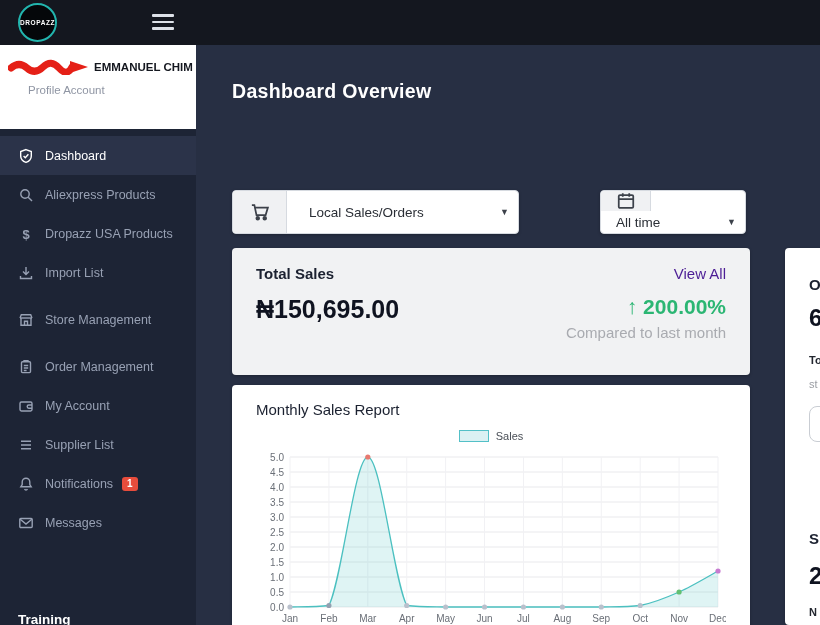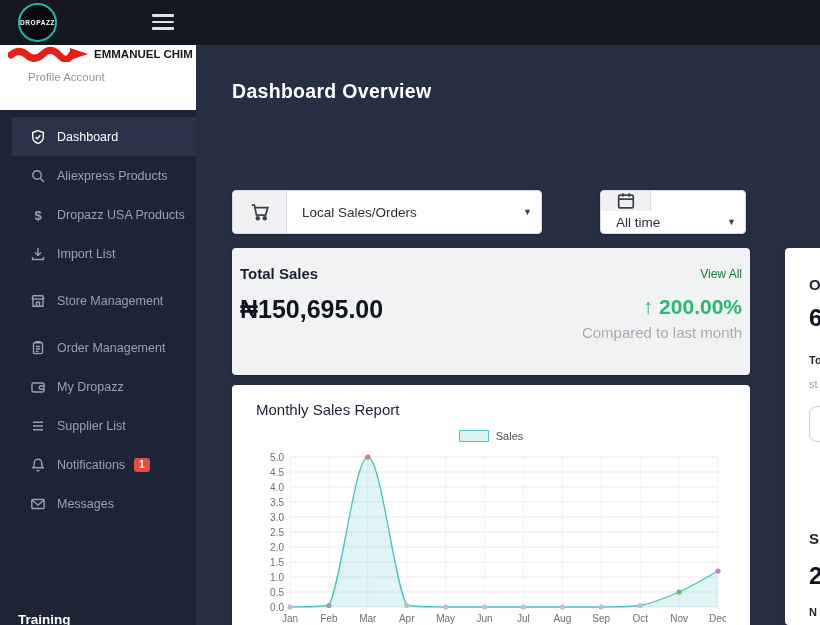--- a/index.html
+++ b/index.html
@@ -10,60 +10,60 @@
   .topbar { position: absolute; top: 0; left: 0; width: 820px; height: 45px; background: #14171f; z-index: 6; }
   .logo { position: absolute; left: 18px; top: 3px; width: 39px; height: 39px; border-radius: 50%;
           background: #05070a; border: 2px solid #22b5ae; display: flex; align-items: center; justify-content: center; }
   .logo-text { font-size: 6.5px; font-weight: 700; color: #fff; letter-spacing: .6px; }
   .hamburger { position: absolute; left: 152px; top: 9px; width: 26px; height: 26px; cursor: pointer;
                display: flex; flex-direction: column; justify-content: center; gap: 4px; }
   .hamburger span { display: block; width: 22px; height: 2.6px; background: #dde1e8; border-radius: 1px; }
 
   
   .sidebar { position: absolute; top: 45px; left: 0; width: 196px; height: 580px; background: #1d2435; z-index: 5; }
-  .profile { background: #fff; height: 65px; overflow: hidden; }
+  .profile { background: #fff; height: 84px; padding-top: 13px; overflow: hidden; }
   .profile-name-row { display: flex; align-items: center; padding-left: 8px; height: 18px; }
   .scribble { flex: 0 0 auto; margin-right: 2px; }
   .profile-name { font-size: 11.5px; font-weight: 800; color: #14171f; white-space: nowrap; overflow: hidden; }
   .profile-sub { margin: 8px 0 0 28px; font-size: 11.5px; color: #8f95a3; }
 
-  .menu { margin-top: 7px; margin-left: 12px; }
+  .menu { margin-top: 7px; }
   .menu-item { display: flex; align-items: center; height: 39px; padding-left: 18px;
                color: #98a1b4; font-size: 12.5px; cursor: pointer; }
   .menu-item.active { background: #2b3349; color: #ffffff; }
   .menu-item.gap { margin-top: 8px; }
   .mi-icon { width: 16px; height: 16px; margin-right: 11px; flex: 0 0 auto; }
   .mi-icon svg { width: 100%; height: 100%; display: block; }
   .mi-label { white-space: nowrap; }
   .badge { margin-left: 9px; background: #e74c3c; color: #fff; font-size: 10px; font-weight: 700;
            padding: 2px 5px; border-radius: 3px; line-height: 1; }
   .section-footer { position: absolute; top: 567px; left: 18px; font-size: 13.5px; font-weight: 700; color: #fff; }
 
   
   .main { position: absolute; left: 196px; top: 45px; width: 624px; height: 580px; background: #272f43; overflow: hidden; }
   .main-title { position: absolute; left: 36px; top: 35px; font-size: 19.5px; font-weight: 800; color: #fff; letter-spacing: .3px; }
 
   .filter-card { position: absolute; top: 145px; height: 44px; background: #fff; border: 1px solid #d6dae0;
                  border-radius: 4px; display: flex; overflow: hidden; box-shadow: 0 1px 3px rgba(0,0,0,.25); }
-  .filter-a { left: 36px; width: 310px; }
+  .filter-a { left: 36px; width: 287px; gap: 7px; }
   .filter-b { left: 404px; width: 146px; flex-direction: column; }
   .filter-iconbox { width: 54px; background: #f0f1f3; border-right: 1px solid #d6dae0;
                     display: flex; align-items: center; justify-content: center; color: #3c414a; flex: 0 0 auto; }
   .filter-b .filter-iconbox { width: 50px; }
   .f-icon { width: 20px; height: 20px; }
   .f-icon svg { width: 100%; height: 100%; display: block; }
   .filter-select { flex: 1; position: relative; display: flex; align-items: center; padding: 0 26px 0 15px;
                    font-size: 13.5px; color: #2b2f36; white-space: nowrap; overflow: hidden; cursor: pointer; }
   .chevron { position: absolute; right: 9px; top: 50%; transform: translateY(-50%); font-size: 9px; color: #3c414a; }
 
   .card-total { position: absolute; left: 36px; top: 203px; width: 518px; height: 127px; background: #f1f2f3;
-                border-radius: 4px; padding: 17px 8px; box-shadow: 0 1px 3px rgba(0,0,0,.25); }
+                border-radius: 4px; padding: 17px 24px; box-shadow: 0 1px 3px rgba(0,0,0,.25); }
   .ts-row1 { display: flex; justify-content: space-between; align-items: center; }
   .ts-title { font-size: 15px; font-weight: 700; color: #1b2130; }
-  .ts-viewall { font-size: 12px; color: #15803d; cursor: pointer; }
+  .ts-viewall { font-size: 15px; color: #4c1d95; cursor: pointer; }
   .ts-row2 { display: flex; justify-content: space-between; align-items: flex-start; margin-top: 13px; }
   .ts-amount { font-size: 25px; font-weight: 800; color: #0f1320; }
   .ts-right { text-align: right; }
   .ts-change { font-size: 21px; font-weight: 600; color: #2bb673; }
   .ts-note { font-size: 15px; color: #a9abb0; margin-top: 5px; }
 
   .card-chart { position: absolute; left: 36px; top: 340px; width: 518px; height: 260px; background: #fff;
                 border-radius: 4px 4px 0 0; padding: 16px 24px; box-shadow: 0 1px 3px rgba(0,0,0,.25); }
   .mc-title { font-size: 15px; font-weight: 400; color: #1b2130; }
   .legend { display: flex; justify-content: center; align-items: flex-start; margin-top: 12px; }
@@ -166,21 +166,21 @@
           </span>
           <span class="mi-label">Order Management</span>
         </div>
         <div class="menu-item">
           <span class="mi-icon">
             <svg viewBox="0 0 16 16" fill="none" stroke="currentColor" stroke-width="1.4">
               <rect x="2" y="4" width="12" height="9" rx="1.4"></rect>
               <path d="M14 7h-3.2a1.6 1.6 0 000 3.2H14"></path>
             </svg>
           </span>
-          <span class="mi-label">My Dropazz</span>
+          <span class="mi-label">My Account</span>
         </div>
         <div class="menu-item">
           <span class="mi-icon">
             <svg viewBox="0 0 16 16" fill="none" stroke="currentColor" stroke-width="1.6">
               <path d="M3 4.2h10M3 8h10M3 11.8h10"></path>
             </svg>
           </span>
           <span class="mi-label">Supplier List</span>
         </div>
         <div class="menu-item">

